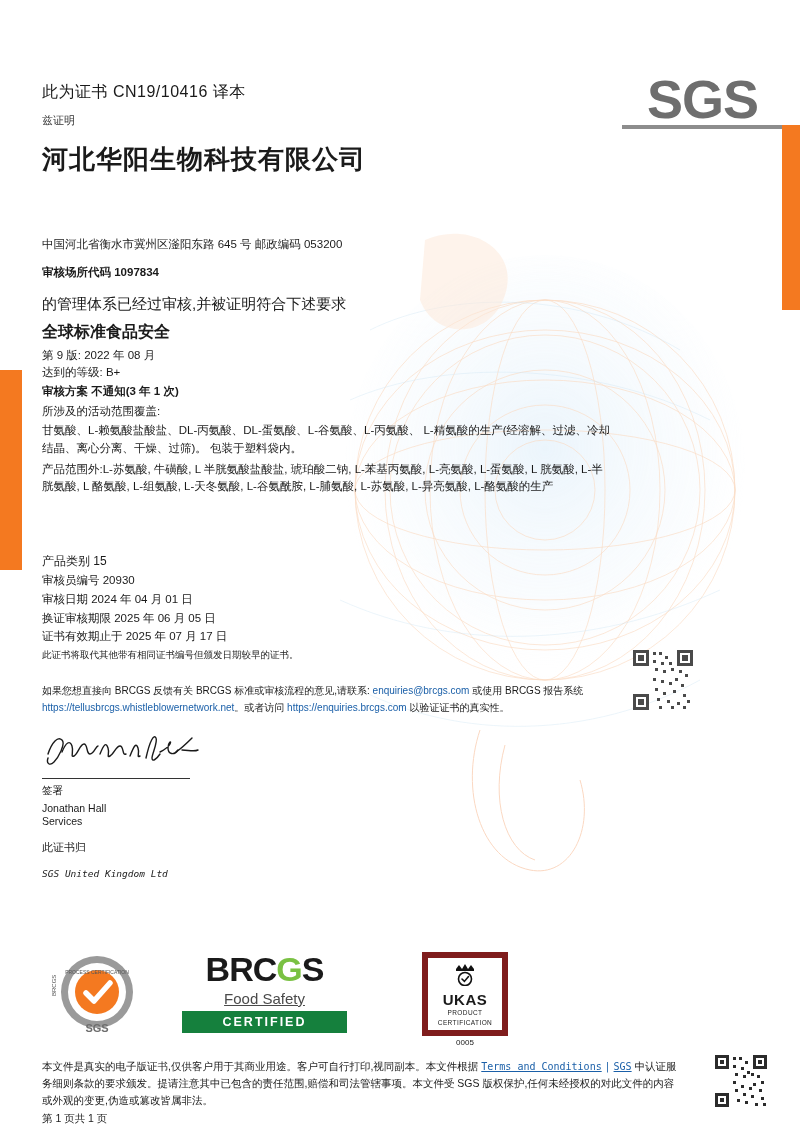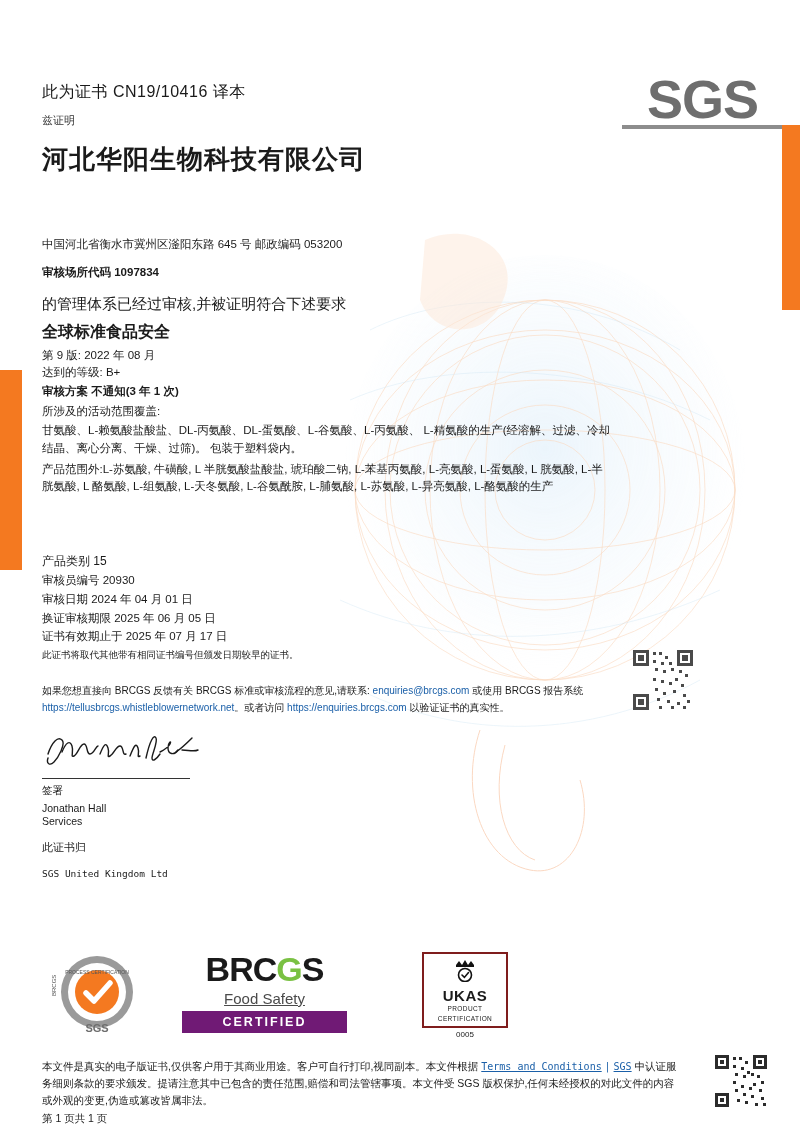--- a/index.html
+++ b/index.html
@@ -206,20 +206,21 @@
   }
 
   .company-addr {
     position: absolute;
     left: 42px;
     top: 866px;
     font-family: "DejaVu Sans Mono", monospace;
     font-size: 9.5px;
     line-height: 1.62;
     color: #222;
+    font-style: italic;
   }
 
   
   .logos {
     position: absolute;
     left: 42px;
     top: 952px;
     width: 520px;
     height: 90px;
   }
@@ -248,36 +249,36 @@
     color: #7ac143;
   }
   .brcgs-sub {
     font-size: 15px;
     color: #4a4a4a;
     margin-top: 2px;
     text-decoration: underline;
   }
   .brcgs-cert {
     margin-top: 4px;
-    background: #701a75;
+    background: #15803d;
     color: #fff;
     font-size: 12.5px;
     font-weight: bold;
     letter-spacing: 2px;
     padding: 4px 4px;
   }
   .ukas {
     position: absolute;
     left: 380px;
     top: 0;
     width: 86px;
     text-align: center;
   }
   .ukas-box {
-    border: 2px solid #7f1d1d;
+    border: 6px solid #7f1d1d;
     padding: 4px 2px 3px;
   }
   .ukas-name {
     font-size: 15px;
     font-weight: bold;
     letter-spacing: 0.5px;
     line-height: 1;
     margin-top: 2px;
   }
   .ukas-sub {

